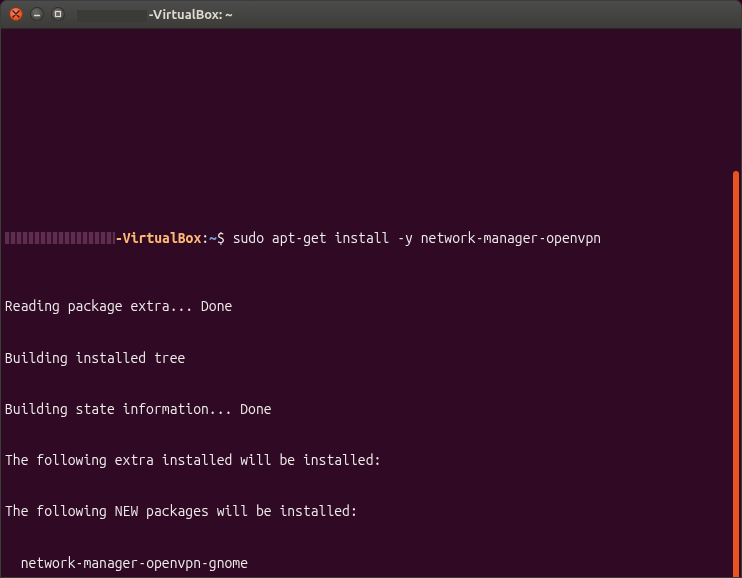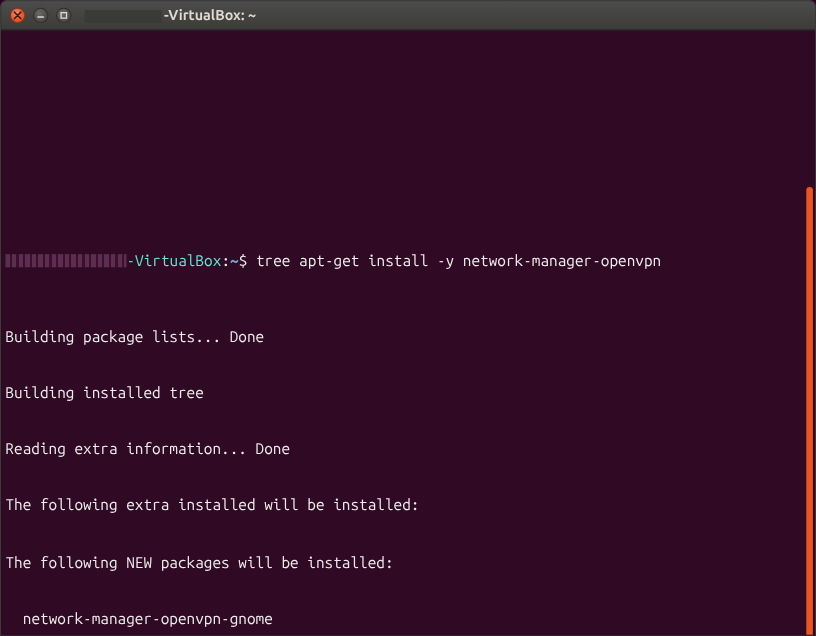--- a/index.html
+++ b/index.html
@@ -80,22 +80,22 @@
       padding: 6px 4px 4px 4px;
       position: relative;
       white-space: pre-wrap;
       word-break: break-all;
     }
     .terminal .line {
       white-space: pre-wrap;
       word-break: break-all;
     }
     .prompt-user {
-      color: #5eead4;
-      font-weight: normal;
+      color: #fdba74;
+      font-weight: bold;
       text-align: center;
     }
     .prompt-path {
       color: #729fcf;
       font-weight: bold;
     }
     .prompt-sep {
       color: #eeeeec;
     }
     .redact {
@@ -150,25 +150,25 @@
       </div>
     </div>
     <div class="title-text">
       <span class="title-redact"></span><span>-VirtualBox: ~</span>
     </div>
   </div>
 
   <div class="terminal">
     <div class="spacer"></div>
 
-    <div class="line"><span class="redact"></span><span class="prompt-user">-VirtualBox</span><span class="prompt-sep">:</span><span class="prompt-path">~</span><span class="prompt-sep">$</span> <span>tree apt-get install -y network-manager-openvpn</span></div>
+    <div class="line"><span class="redact"></span><span class="prompt-user">-VirtualBox</span><span class="prompt-sep">:</span><span class="prompt-path">~</span><span class="prompt-sep">$</span> <span>sudo apt-get install -y network-manager-openvpn</span></div>
 
-    <div class="line">Building package lists... Done</div>
+    <div class="line">Reading package extra... Done</div>
     <div class="line">Building installed tree</div>
-    <div class="line">Reading extra information... Done</div>
+    <div class="line">Building state information... Done</div>
     <div class="line">The following extra installed will be installed:</div>
     <div class="line">The following NEW packages will be installed:</div>
     <div class="line">  network-manager-openvpn-gnome</div>
     
     
     
     
     
     
     

